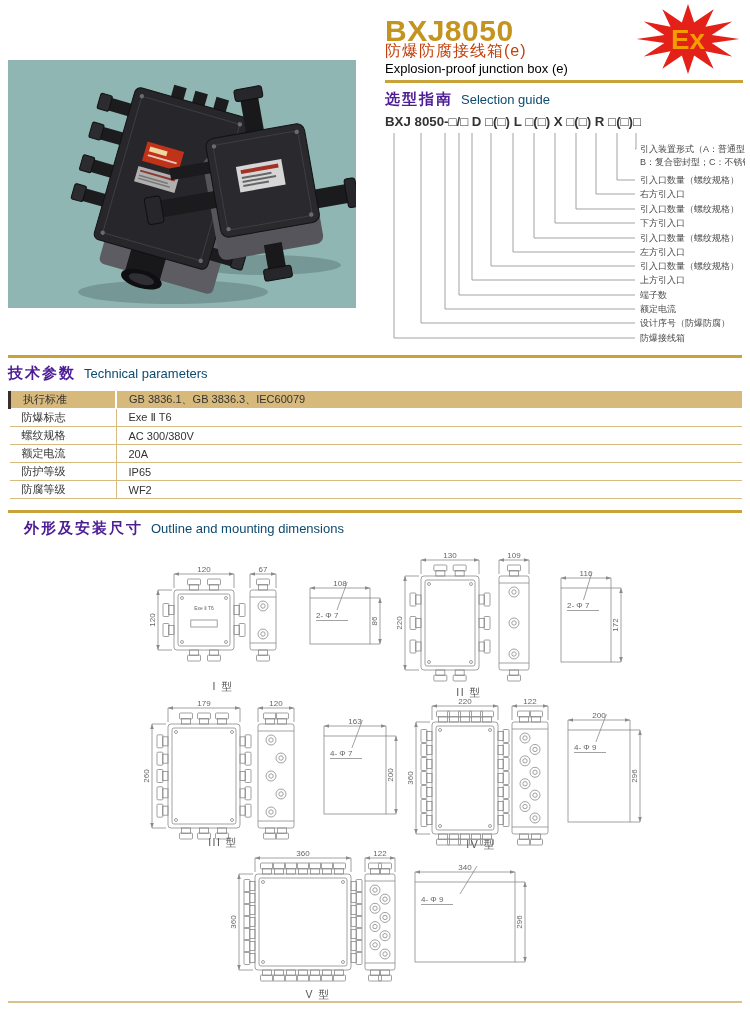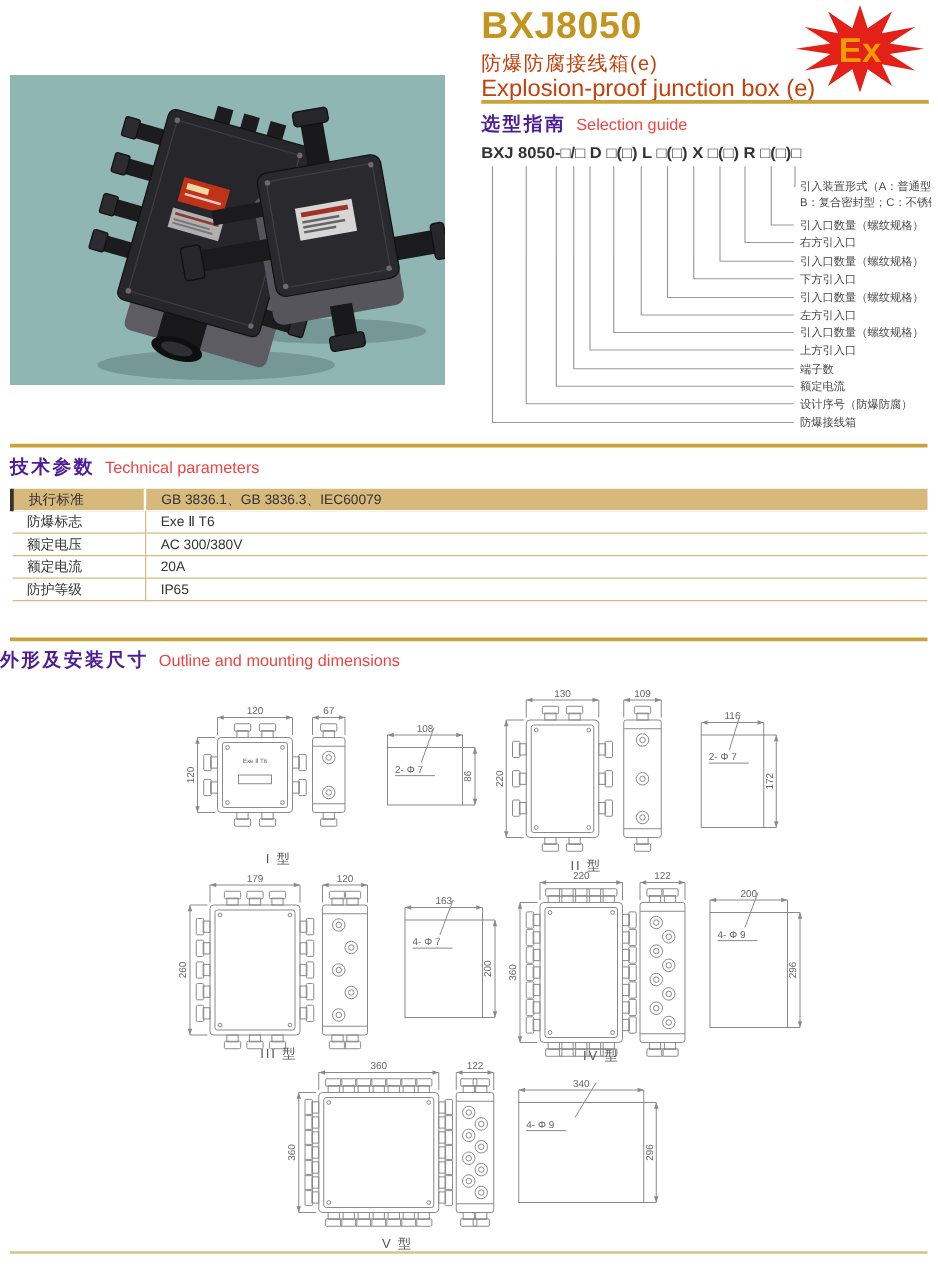--- a/index.html
+++ b/index.html
@@ -2,23 +2,23 @@
 <html><head>
 <meta charset="utf-8">
 <style>
   html,body{margin:0;padding:0;background:#fff;}
   #page{position:relative;width:750px;height:1015px;background:#fff;overflow:hidden;
         font-family:"Liberation Sans","DejaVu Sans",sans-serif;}
   .abs{position:absolute;}
   .gold-line{background:#C9A23A;height:2.5px;}
   .model-title{font-size:30px;font-weight:bold;color:#C49420;letter-spacing:.5px;}
   .title-cn{font-size:16px;color:#c2410c;letter-spacing:1px;}
-  .title-en{font-size:19px;color:#c2410c;}
+  .title-en{font-size:13px;color:#000000;}
   .h-cn{font-size:15px;font-weight:bold;color:#4c1d95;letter-spacing:2px;}
-  .h-en{font-size:13px;color:#ef4444;margin-left:8px;}
+  .h-en{font-size:13px;color:#0c4a6e;margin-left:8px;}
   table.tech{border-collapse:collapse;width:734px;table-layout:fixed;}
   table.tech td{font-size:11px;color:#333;height:17px;padding:0 0 0 12px;
                 border-bottom:1px solid #D7BC82;vertical-align:middle;}
   table.tech tr td:first-child{width:92px;border-right:1px solid #D7BC82;}
   table.tech tr.hd td{background:#D8B97C;border-bottom:1px solid #fff;}
   table.tech tr.hd td:first-child{border-left:3px solid #3a3028;border-right:2px solid #fff;}
   svg text{font-family:"Liberation Sans","DejaVu Sans",sans-serif;}
 </style>
 </head>
 <body>
@@ -87,21 +87,21 @@
       <circle cx="214" cy="162" r="2.2" fill="#6a6a70"></circle>
         <circle cx="298" cy="162" r="2.2" fill="#6a6a70"></circle>
       <rect x="232" y="102" width="46" height="26" fill="#d6d6d6"></rect>
       <rect x="236" y="106" width="38" height="4" fill="#a33125"></rect>
         <rect x="236" y="113" width="30" height="2" fill="#666"></rect>
       <rect x="236" y="117" width="34" height="2" fill="#666"></rect>
         <rect x="236" y="121" width="26" height="2" fill="#666"></rect>
     </g>
   </svg>
 
-  <div class="abs model-title" style="left:385px;top:4px">BXJ8050</div>
+  <div class="abs model-title" style="left:385px;top:14px">BXJ8050</div>
   <div class="abs title-cn" style="left:385px;top:41px">防爆防腐接线箱(e)</div>
   <div class="abs title-en" style="left:385px;top:61px">Explosion-proof junction box (e)</div>
 
   <svg class="abs" style="left:633px;top:2px" width="110" height="74" viewBox="0 0 104 72">
     <polygon points="102,36 75,32 95,19 69,24 77,7 58,20 52,2 46,20 27,7 35,24 9,19 29,32 2,36 29,40 9,53 35,48 27,65 46,52 52,70 58,52 77,65 69,48 95,53 75,40" fill="#E32119"></polygon>
     <text x="52" y="46" text-anchor="middle" font-size="27" font-weight="bold" fill="#F59C00">Ex</text>
   </svg>
 
   <div class="abs gold-line" style="left:385px;top:80px;width:358px"></div>
 
@@ -153,36 +153,40 @@
     <tbody>
       <tr class="hd">
         <td>执行标准</td>
         <td>GB 3836.1、GB 3836.3、IEC60079</td>
         </tr>
       <tr>
         <td>防爆标志</td>
         <td>Exe Ⅱ T6</td>
         </tr>
       <tr>
-        <td>额定电压</td>
+        <td>螺纹规格</td>
         <td>AC 300/380V</td>
         </tr>
       <tr>
         <td>额定电流</td>
         <td>20A</td>
         </tr>
       <tr>
         <td>防护等级</td>
         <td>IP65</td>
         </tr>
+      <tr>
+        <td>防腐等级</td>
+        <td>WF2</td>
+        </tr>
     </tbody>
   </table>
 
   <div class="abs gold-line" style="left:8px;top:510px;width:734px"></div>
-  <div class="abs" style="left:0;top:519px">
+  <div class="abs" style="left:24px;top:519px">
     <span class="h-cn">外形及安装尺寸</span><span class="h-en">Outline and mounting dimensions</span>
   </div>
 
   <svg id="fig0" class="abs" style="left:138px;top:550px" width="250" height="148">
       <rect x="36" y="40" width="60" height="60" rx="3" fill="none" stroke="#8a8a8a" stroke-width="0.8"></rect>
       <rect x="40" y="44" width="52" height="52" rx="2" fill="none" stroke="#8a8a8a" stroke-width="0.8"></rect>
       <circle cx="44" cy="48" r="1.5" fill="none" stroke="#8a8a8a" stroke-width="0.8"></circle>
       <circle cx="88" cy="48" r="1.5" fill="none" stroke="#8a8a8a" stroke-width="0.8"></circle>
       <circle cx="44" cy="92" r="1.5" fill="none" stroke="#8a8a8a" stroke-width="0.8"></circle>
       <circle cx="88" cy="92" r="1.5" fill="none" stroke="#8a8a8a" stroke-width="0.8"></circle>

